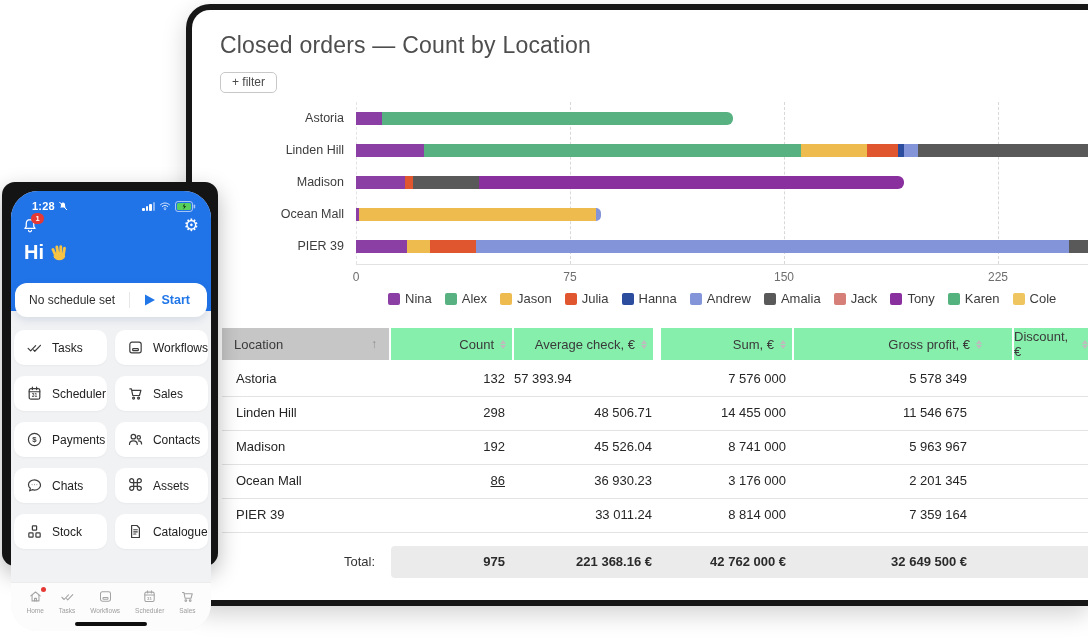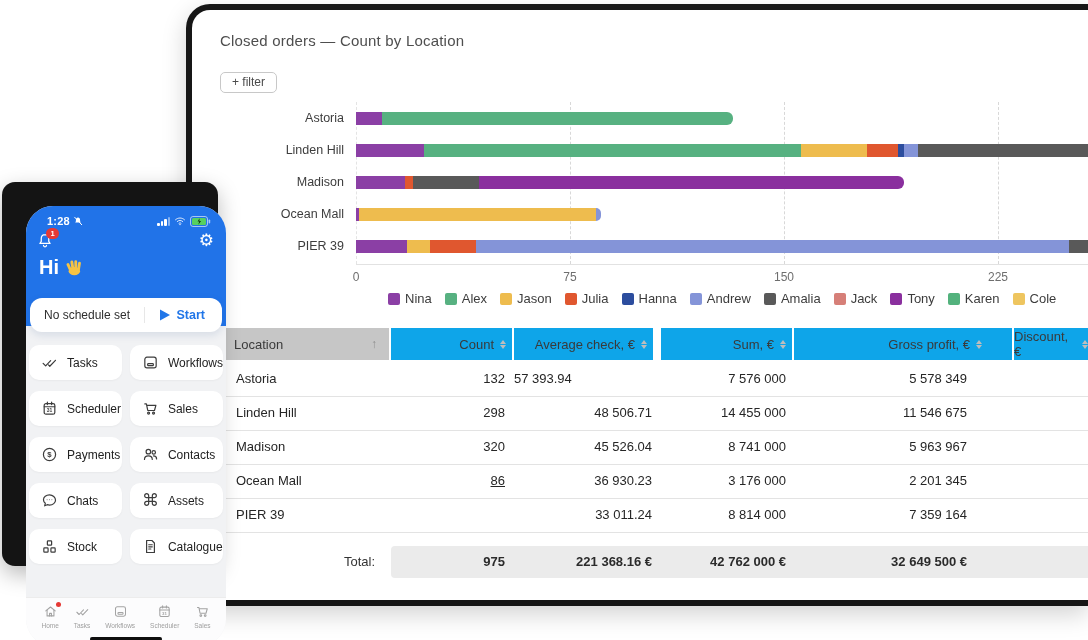--- a/index.html
+++ b/index.html
@@ -6,59 +6,59 @@
   body{width:1088px;height:640px;overflow:hidden;position:relative;
        font-family:"Liberation Sans","DejaVu Sans",sans-serif;-webkit-font-smoothing:antialiased;}
   .stage{position:absolute;inset:0;}
 
   
   .desktop-panel{position:absolute;left:186px;top:4px;width:902px;height:602px;
     background:#161616;border-radius:24px 0 0 24px;padding:6px 0 6px 6px;box-sizing:border-box;
     box-shadow:0 8px 24px rgba(0,0,0,.18);z-index:1;}
   .desktop-inner{position:relative;width:896px;height:590px;background:#fff;
     border-radius:18px 0 0 18px;overflow:hidden;}
-  .report-title{position:absolute;left:28px;top:22px;font-size:15px;color:#4e4e4e;letter-spacing:.2px;}
+  .report-title{position:absolute;left:28px;top:22px;font-size:23px;color:#4e4e4e;letter-spacing:.2px;}
   .filter-btn{position:absolute;left:28px;top:62px;font-size:12px;color:#4b4b4b;
     border:1px solid #c8c8c8;border-radius:5px;padding:2px 11px 3px;background:#fff;cursor:pointer;}
 
   
   .gridline{position:absolute;top:92px;height:162px;width:0;border-left:1px dashed #d8d8d8;}
   .gridline.zero{border-left:1px dashed #e4e4e4;}
   .axis-line{position:absolute;left:164px;top:254px;width:732px;border-top:1px solid #e2e2e2;}
   .tick-label{position:absolute;top:260px;transform:translateX(-50%);font-size:12px;color:#6e6e6e;}
   .chart-label{position:absolute;width:152px;text-align:right;font-size:12.5px;color:#3d3d3d;line-height:13px;}
   .chart-bar{position:absolute;left:164px;height:13px;white-space:nowrap;font-size:0;}
   .seg{display:inline-block;height:13px;vertical-align:top;}
   .seg.last{border-radius:0 6px 6px 0;}
   .legend{position:absolute;left:196px;top:281px;display:flex;align-items:center;gap:13px;}
   .legend-item{display:flex;align-items:center;gap:5px;cursor:pointer;}
   .legend-swatch{width:12px;height:12px;border-radius:2px;}
   .legend-name{font-size:13px;color:#3c3c3c;}
 
   
-  .th-block{position:absolute;top:318px;height:32px;box-sizing:border-box;background:#0ea5e9;
+  .th-block{position:absolute;top:318px;height:32px;box-sizing:border-box;background:#86efac;
     display:flex;align-items:center;font-size:13px;color:#3a3a3a;cursor:pointer;}
   .th-block.sorted{background:#c6c6c6;}
   .sort-up{color:#8f8f8f;font-size:12px;margin-left:auto;}
   .carets{display:inline-flex;flex-direction:column;gap:1px;margin-left:6px;}
   .caret{width:0;height:0;border-left:3.5px solid transparent;border-right:3.5px solid transparent;}
   .caret.up{border-bottom:4px solid #bdbdbd;}
   .caret.dn{border-top:4px solid #bdbdbd;}
   .t-row{position:absolute;left:30px;right:0;height:34px;border-bottom:1px solid #e3e3e3;cursor:pointer;}
   .t-cell{position:absolute;top:0;height:34px;line-height:34px;font-size:13px;color:#262626;
     box-sizing:border-box;white-space:nowrap;overflow:hidden;}
   .total-label{position:absolute;top:536px;height:32px;line-height:32px;left:30px;width:167px;
     text-align:right;box-sizing:border-box;padding-right:14px;font-size:13px;color:#333;}
   .total-block{position:absolute;top:536px;left:199px;right:-6px;height:32px;background:#ebebeb;border-radius:4px;}
   .total-cell{position:absolute;top:0;height:32px;line-height:32px;font-size:13px;font-weight:600;color:#2b2b2b;
     box-sizing:border-box;white-space:nowrap;}
 
   
   .phone{position:absolute;left:2px;top:182px;width:216px;height:384px;background:#141414;
-    border-radius:13px;padding:24px;box-sizing:border-box;z-index:5;box-shadow:0 8px 22px rgba(0,0,0,.28);}
+    border-radius:13px;padding:9px;box-sizing:border-box;z-index:5;box-shadow:0 8px 22px rgba(0,0,0,.28);}
   .screen{position:relative;width:200px;height:440px;border-radius:27px;background:#f1f2f4;overflow:hidden;}
   .blue-header{position:absolute;top:0;left:0;right:0;height:120px;}
   .status-bar{position:absolute;top:7px;left:0;right:0;height:16px;display:flex;align-items:center;}
   .status-time{margin-left:21px;font-size:11px;font-weight:700;color:#fff;letter-spacing:.2px;}
   .status-right{margin-left:auto;margin-right:15px;display:flex;align-items:center;gap:4px;}
   .sig-bars{display:flex;align-items:flex-end;gap:1px;}
   .sig-bars i{display:block;width:2.5px;background:#fff;border-radius:1px;}
   .hdr-icons{position:absolute;top:26px;left:10px;right:12px;display:flex;}
   .bell-wrap{position:relative;cursor:pointer;}
   .badge{position:absolute;top:-4px;right:-5px;min-width:11px;height:11px;border-radius:6px;background:#e53935;
@@ -214,21 +214,21 @@
           <div class="t-row" style="top: 386px; left: 30px; right: 0px;">
             <div class="t-cell" style="left: 0px; width: 167px; text-align: left; padding-left: 14px;">Linden Hill</div>
             <div class="t-cell" style="left: 169px; width: 121px; text-align: right; padding-right: 7px;">298</div>
             <div class="t-cell" style="left: 292px; width: 145px; text-align: right; padding-right: 7px;">48 506.71</div>
             <div class="t-cell" style="left: 439px; width: 131px; text-align: right; padding-right: 6px;">14 455 000</div>
             <div class="t-cell" style="left: 572px; width: 218px; text-align: right; padding-right: 45px;">11 546 675</div>
             <div class="t-cell" style="left: 792px; width: 80px; text-align: right; padding-right: 10px;"></div>
           </div>
           <div class="t-row" style="top: 420px; left: 30px; right: 0px;">
             <div class="t-cell" style="left: 0px; width: 167px; text-align: left; padding-left: 14px;">Madison</div>
-            <div class="t-cell" style="left: 169px; width: 121px; text-align: right; padding-right: 7px;">320</div>
+            <div class="t-cell" style="left: 169px; width: 121px; text-align: right; padding-right: 7px;">192</div>
             <div class="t-cell" style="left: 292px; width: 145px; text-align: right; padding-right: 7px;">45 526.04</div>
             <div class="t-cell" style="left: 439px; width: 131px; text-align: right; padding-right: 6px;">8 741 000</div>
             <div class="t-cell" style="left: 572px; width: 218px; text-align: right; padding-right: 45px;">5 963 967</div>
             <div class="t-cell" style="left: 792px; width: 80px; text-align: right; padding-right: 10px;"></div>
           </div>
           <div class="t-row" style="top: 454px; left: 30px; right: 0px;">
             <div class="t-cell" style="left: 0px; width: 167px; text-align: left; padding-left: 14px;">Ocean Mall</div>
             <div class="t-cell" style="left: 169px; width: 121px; text-align: right; padding-right: 7px; text-decoration: underline;">86</div>
             <div class="t-cell" style="left: 292px; width: 145px; text-align: right; padding-right: 7px;">36 930.23</div>
             <div class="t-cell" style="left: 439px; width: 131px; text-align: right; padding-right: 6px;">3 176 000</div>

